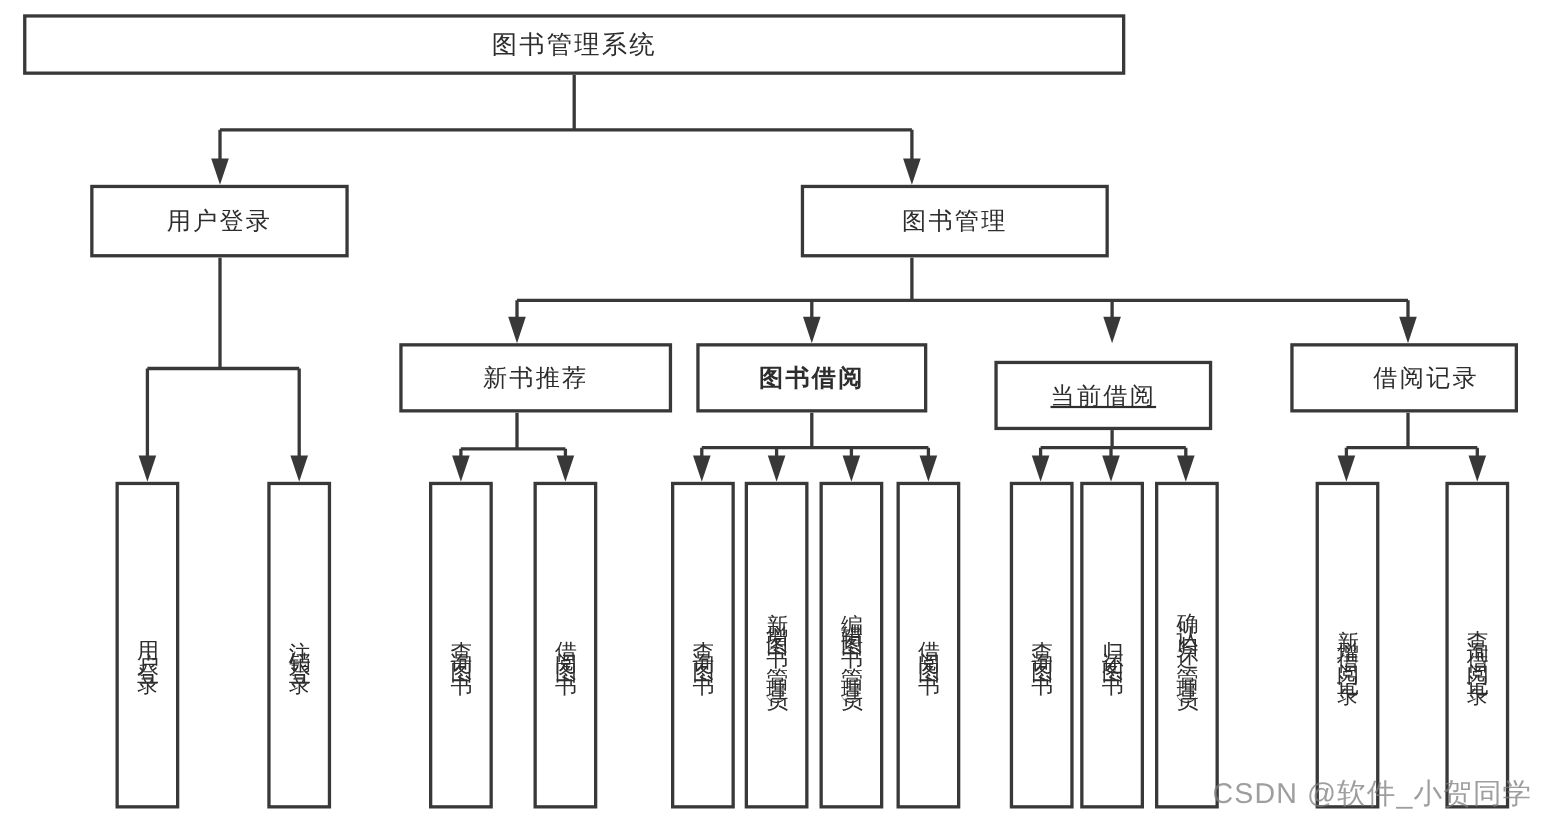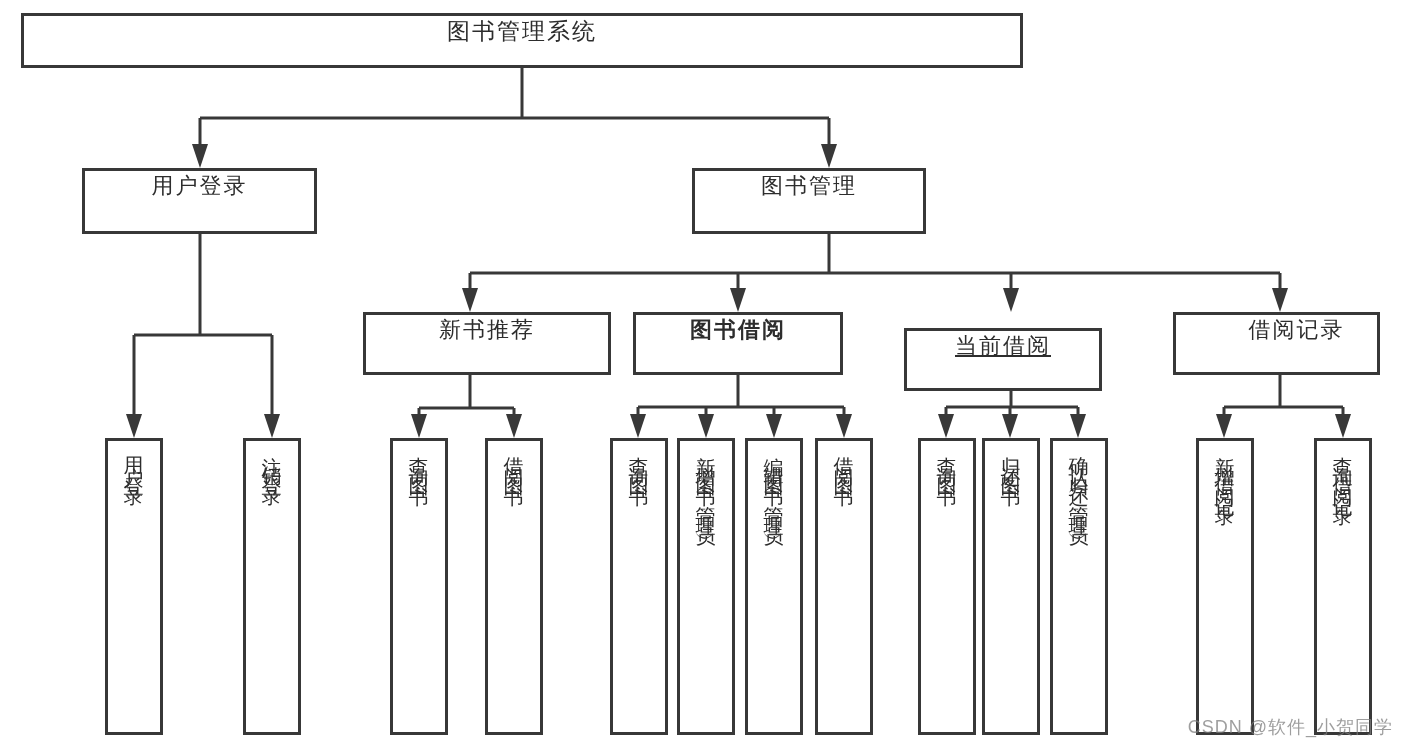--- a/index.html
+++ b/index.html
@@ -10,47 +10,47 @@
     font-family:"Liberation Sans", sans-serif;
     overflow:hidden;
   }
   .connectors { position:absolute; left:0; top:0; z-index:1; }
   .box {
     position:absolute;
     box-sizing:border-box;
     border:3px solid #383838;
     background:#ffffff;
     display:flex;
-    align-items:flex-start;
+    align-items:center;
     justify-content:center;
     color:#2d2d2d;
     z-index:2;
   }
   .hlabel { font-size:22px; letter-spacing:2px; white-space:nowrap; }
   .root-label { font-size:23px; letter-spacing:2px; }
   .vtext {
     writing-mode:vertical-lr;
     text-orientation:mixed;
     font-size:20px;
     letter-spacing:10px;
     line-height:1;
   }
   .watermark {
     position:absolute;
     right:12px; bottom:8px;
-    font-size:18px;
+    font-size:26px;
     color:rgba(125,125,125,0.75);
     letter-spacing:1px;
     z-index:3;
     white-space:nowrap;
   }
   
   #n-root { left:21px; top:13px; width:1002px; height:55px; }
   #n-userlogin { left:82px;  top:168px; width:235px; height:66px; }
-  #n-bookmgmt  { left:692px; top:168px; width:234px; height:66px; }
+  #n-bookmgmt  { left:728px; top:168px; width:280px; height:66px; }
   #n-newbooks  { left:363px; top:312px; width:248px; height:63px; }
   #n-borrow    { left:633px; top:312px; width:210px; height:63px;font-weight:bold; }
   #n-current   { left:904px; top:328px; width:198px; height:63px;text-decoration:underline; }
   #n-records   { left:1173px; top:312px; width:207px; height:63px;padding-left:40px; }
   .leaf { top:438px; width:58px; height:297px; }
   #l-a1 { left:105px; }  #l-a2 { left:243px; }
   #l-b1 { left:390px; }  #l-b2 { left:485px; }
   #l-c1 { left:610px; }  #l-c2 { left:677px; }
   #l-c3 { left:745px; }  #l-c4 { left:815px; }
   #l-d1 { left:918px; }  #l-d2 { left:982px; }

